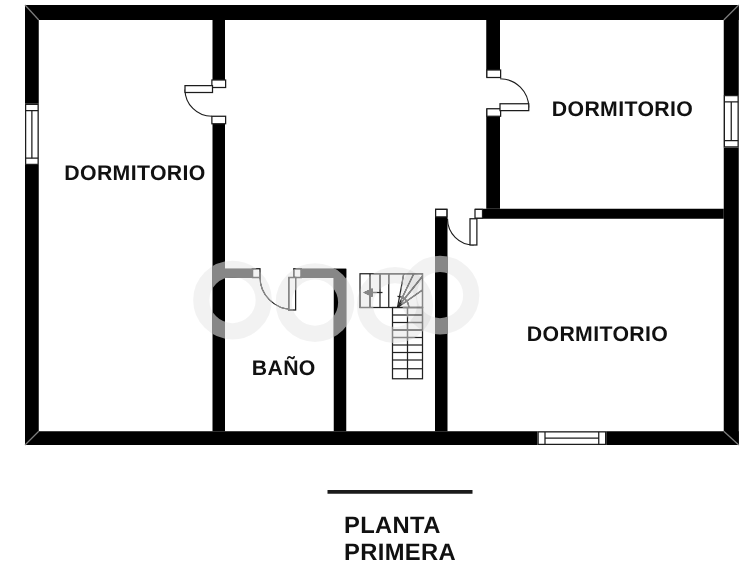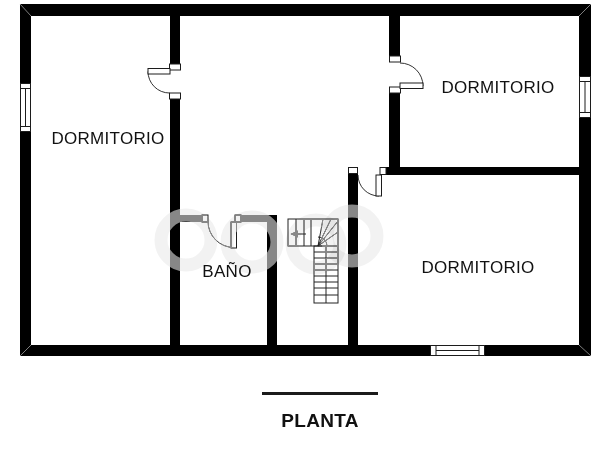--- a/index.html
+++ b/index.html
@@ -3,21 +3,21 @@
 <meta charset="utf-8">
 <style>
   html,body{margin:0;padding:0;background:#ffffff;}
   .stage{
     position:relative;width:600px;height:460px;background:#ffffff;overflow:hidden;
     font-family:"Liberation Sans", sans-serif;
   }
   .stage svg{position:absolute;left:0;top:0;}
   .room-label{
     position:absolute;transform:translate(-50%,-50%);
-    font-weight:normal;font-size:17px;letter-spacing:.3px;color:#111;white-space:nowrap;
+    font-weight:bold;font-size:17px;letter-spacing:.3px;color:#111;white-space:nowrap;
   }
   .caption-divider{
     position:absolute;left:262px;top:392px;width:116px;height:3px;background:#1b1b1b;
   }
   .caption{
     position:absolute;left:320px;top:410px;transform:translateX(-50%);
     text-align:left;font-weight:bold;font-size:19px;line-height:22px;color:#111;
     letter-spacing:.3px;white-space:nowrap;
   }
   .caption span{display:block;}
@@ -150,20 +150,21 @@
     </g>
   </svg>
 
   <div class="room-label" style="left:108px;top:139px;">DORMITORIO</div>
 
 
   <div class="room-label" style="left:498px;top:88px;">DORMITORIO</div>
 
   <div class="room-label" style="left:478px;top:268px;">DORMITORIO</div>
 
-  <div class="room-label" style="left:227px;top:272px;">BAÑO</div>
+  <div class="room-label" style="left:227px;top:295px;">BAÑO</div>
 
   <div class="caption-divider"></div>
   <div class="caption">
     <span>PLANTA</span>
+    <span>PRIMERA</span>
   </div>
 
 </div>
 
 </body></html>

